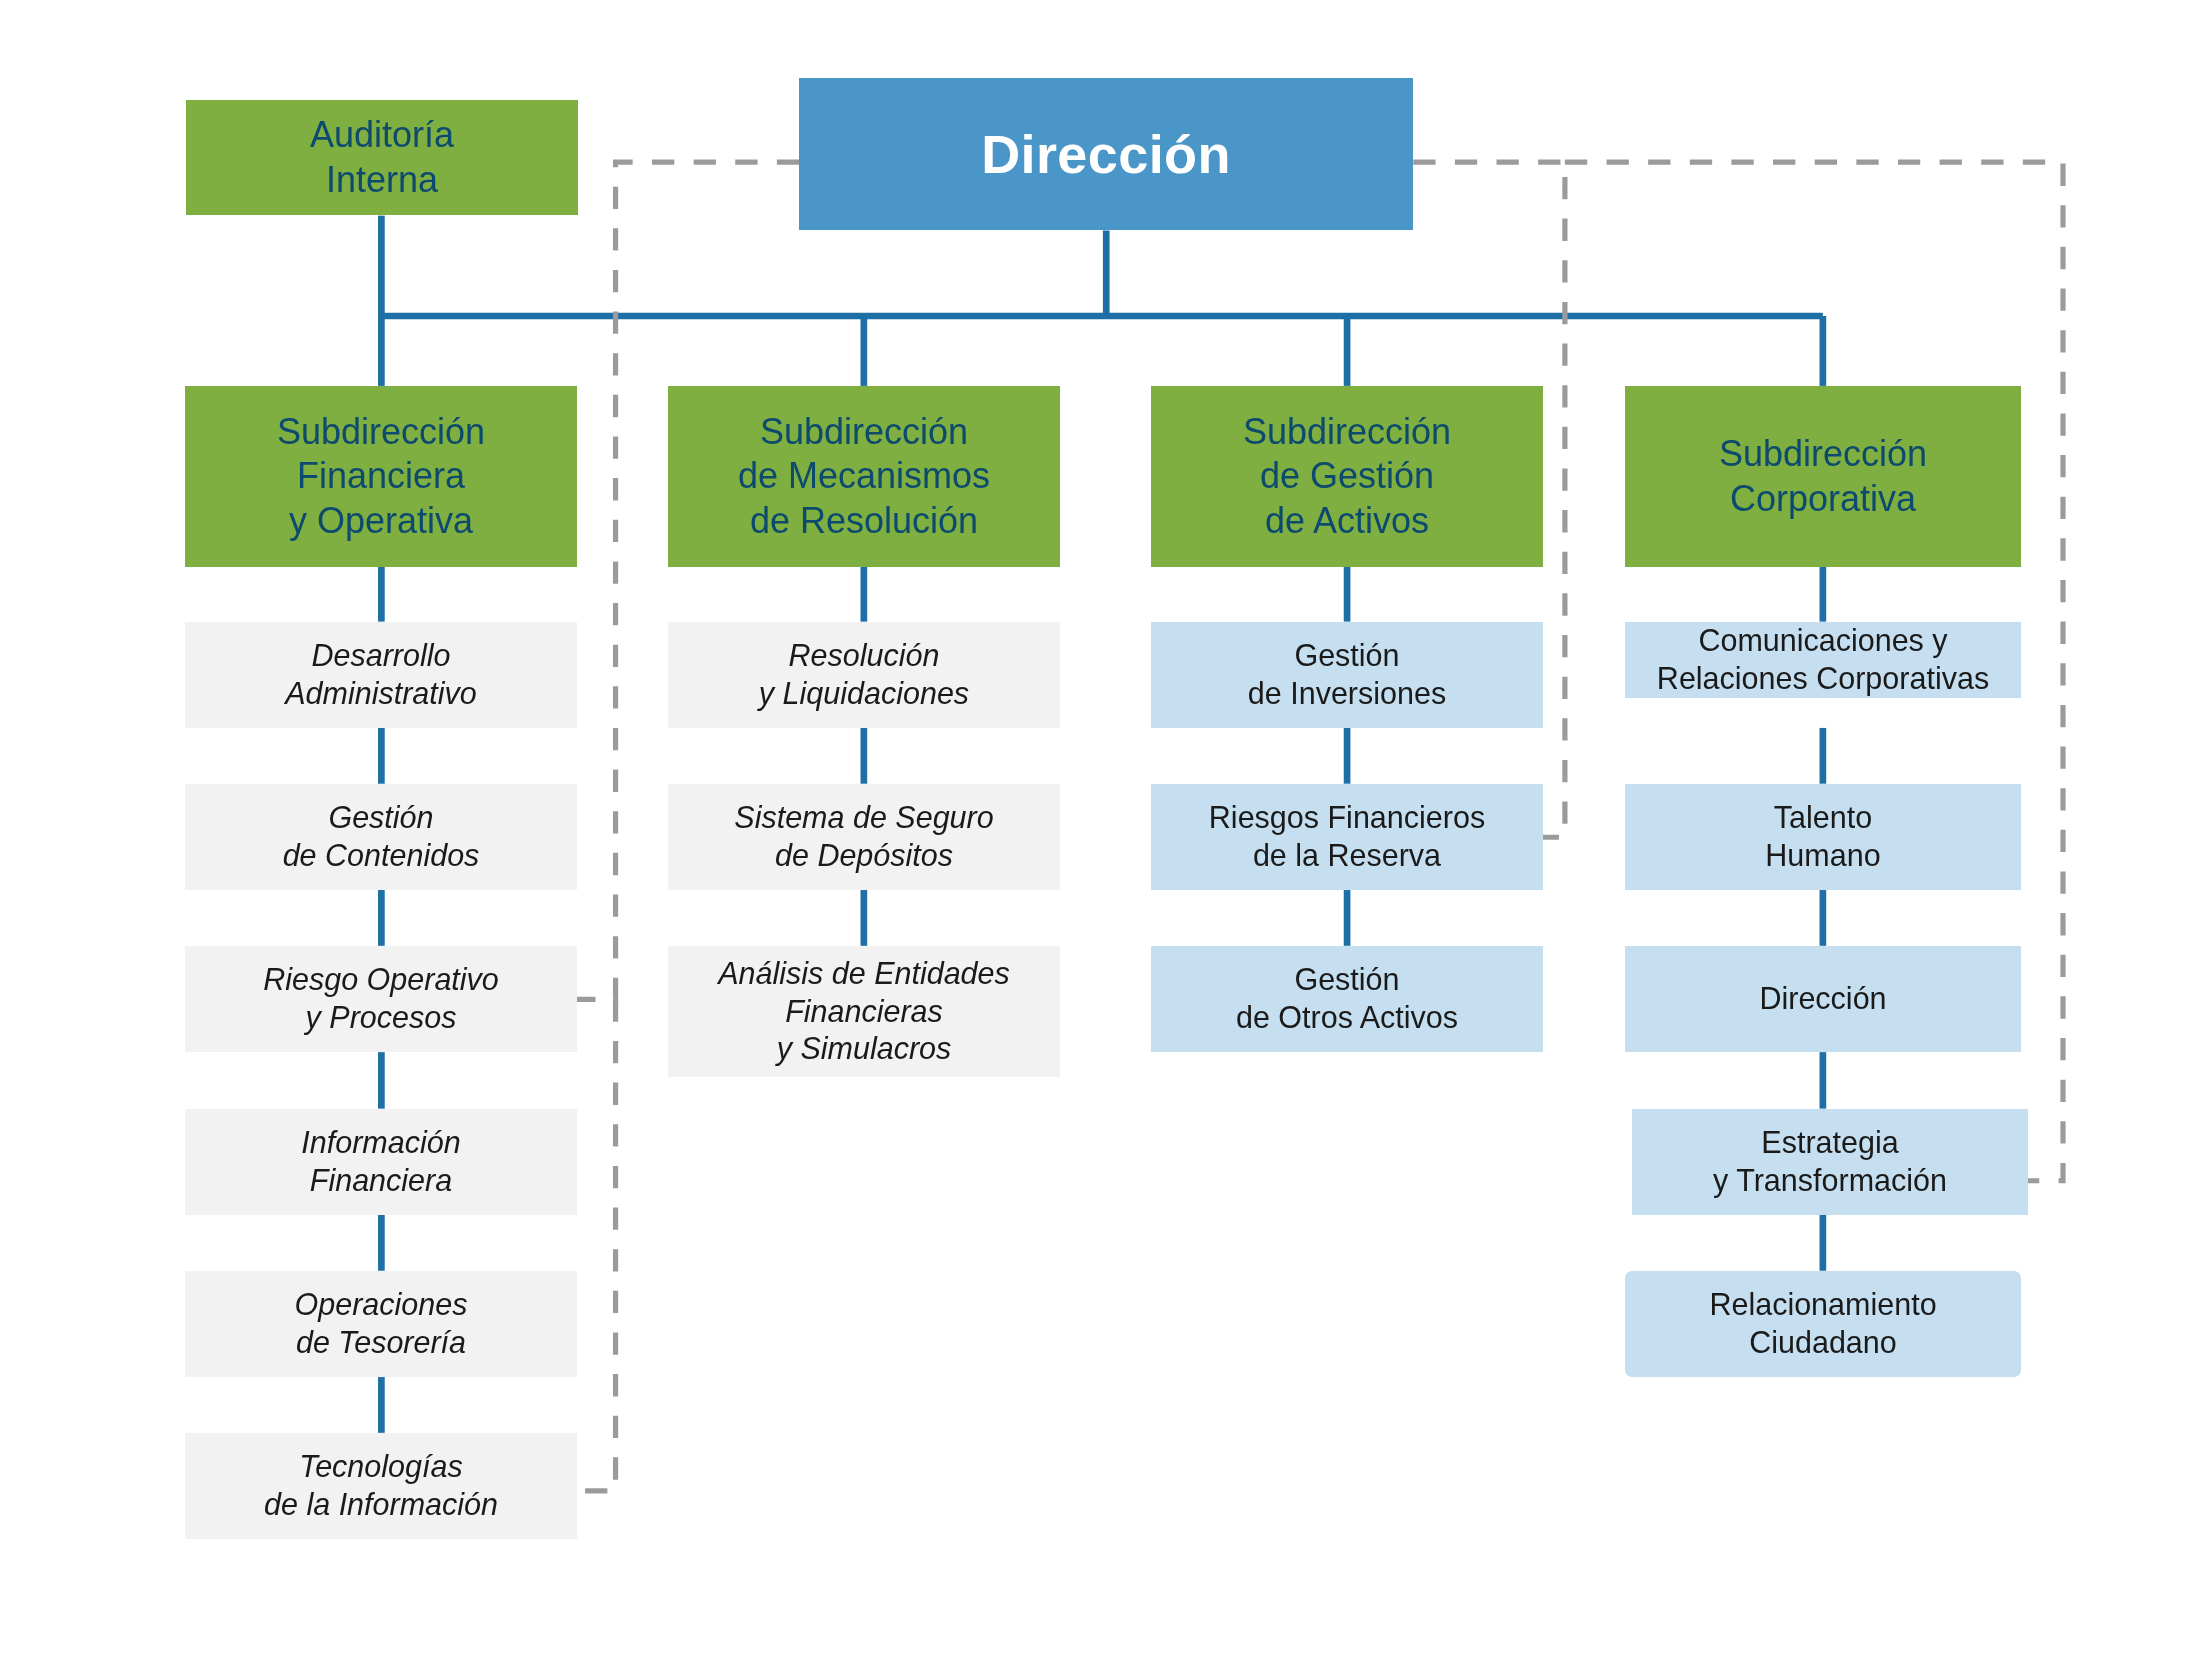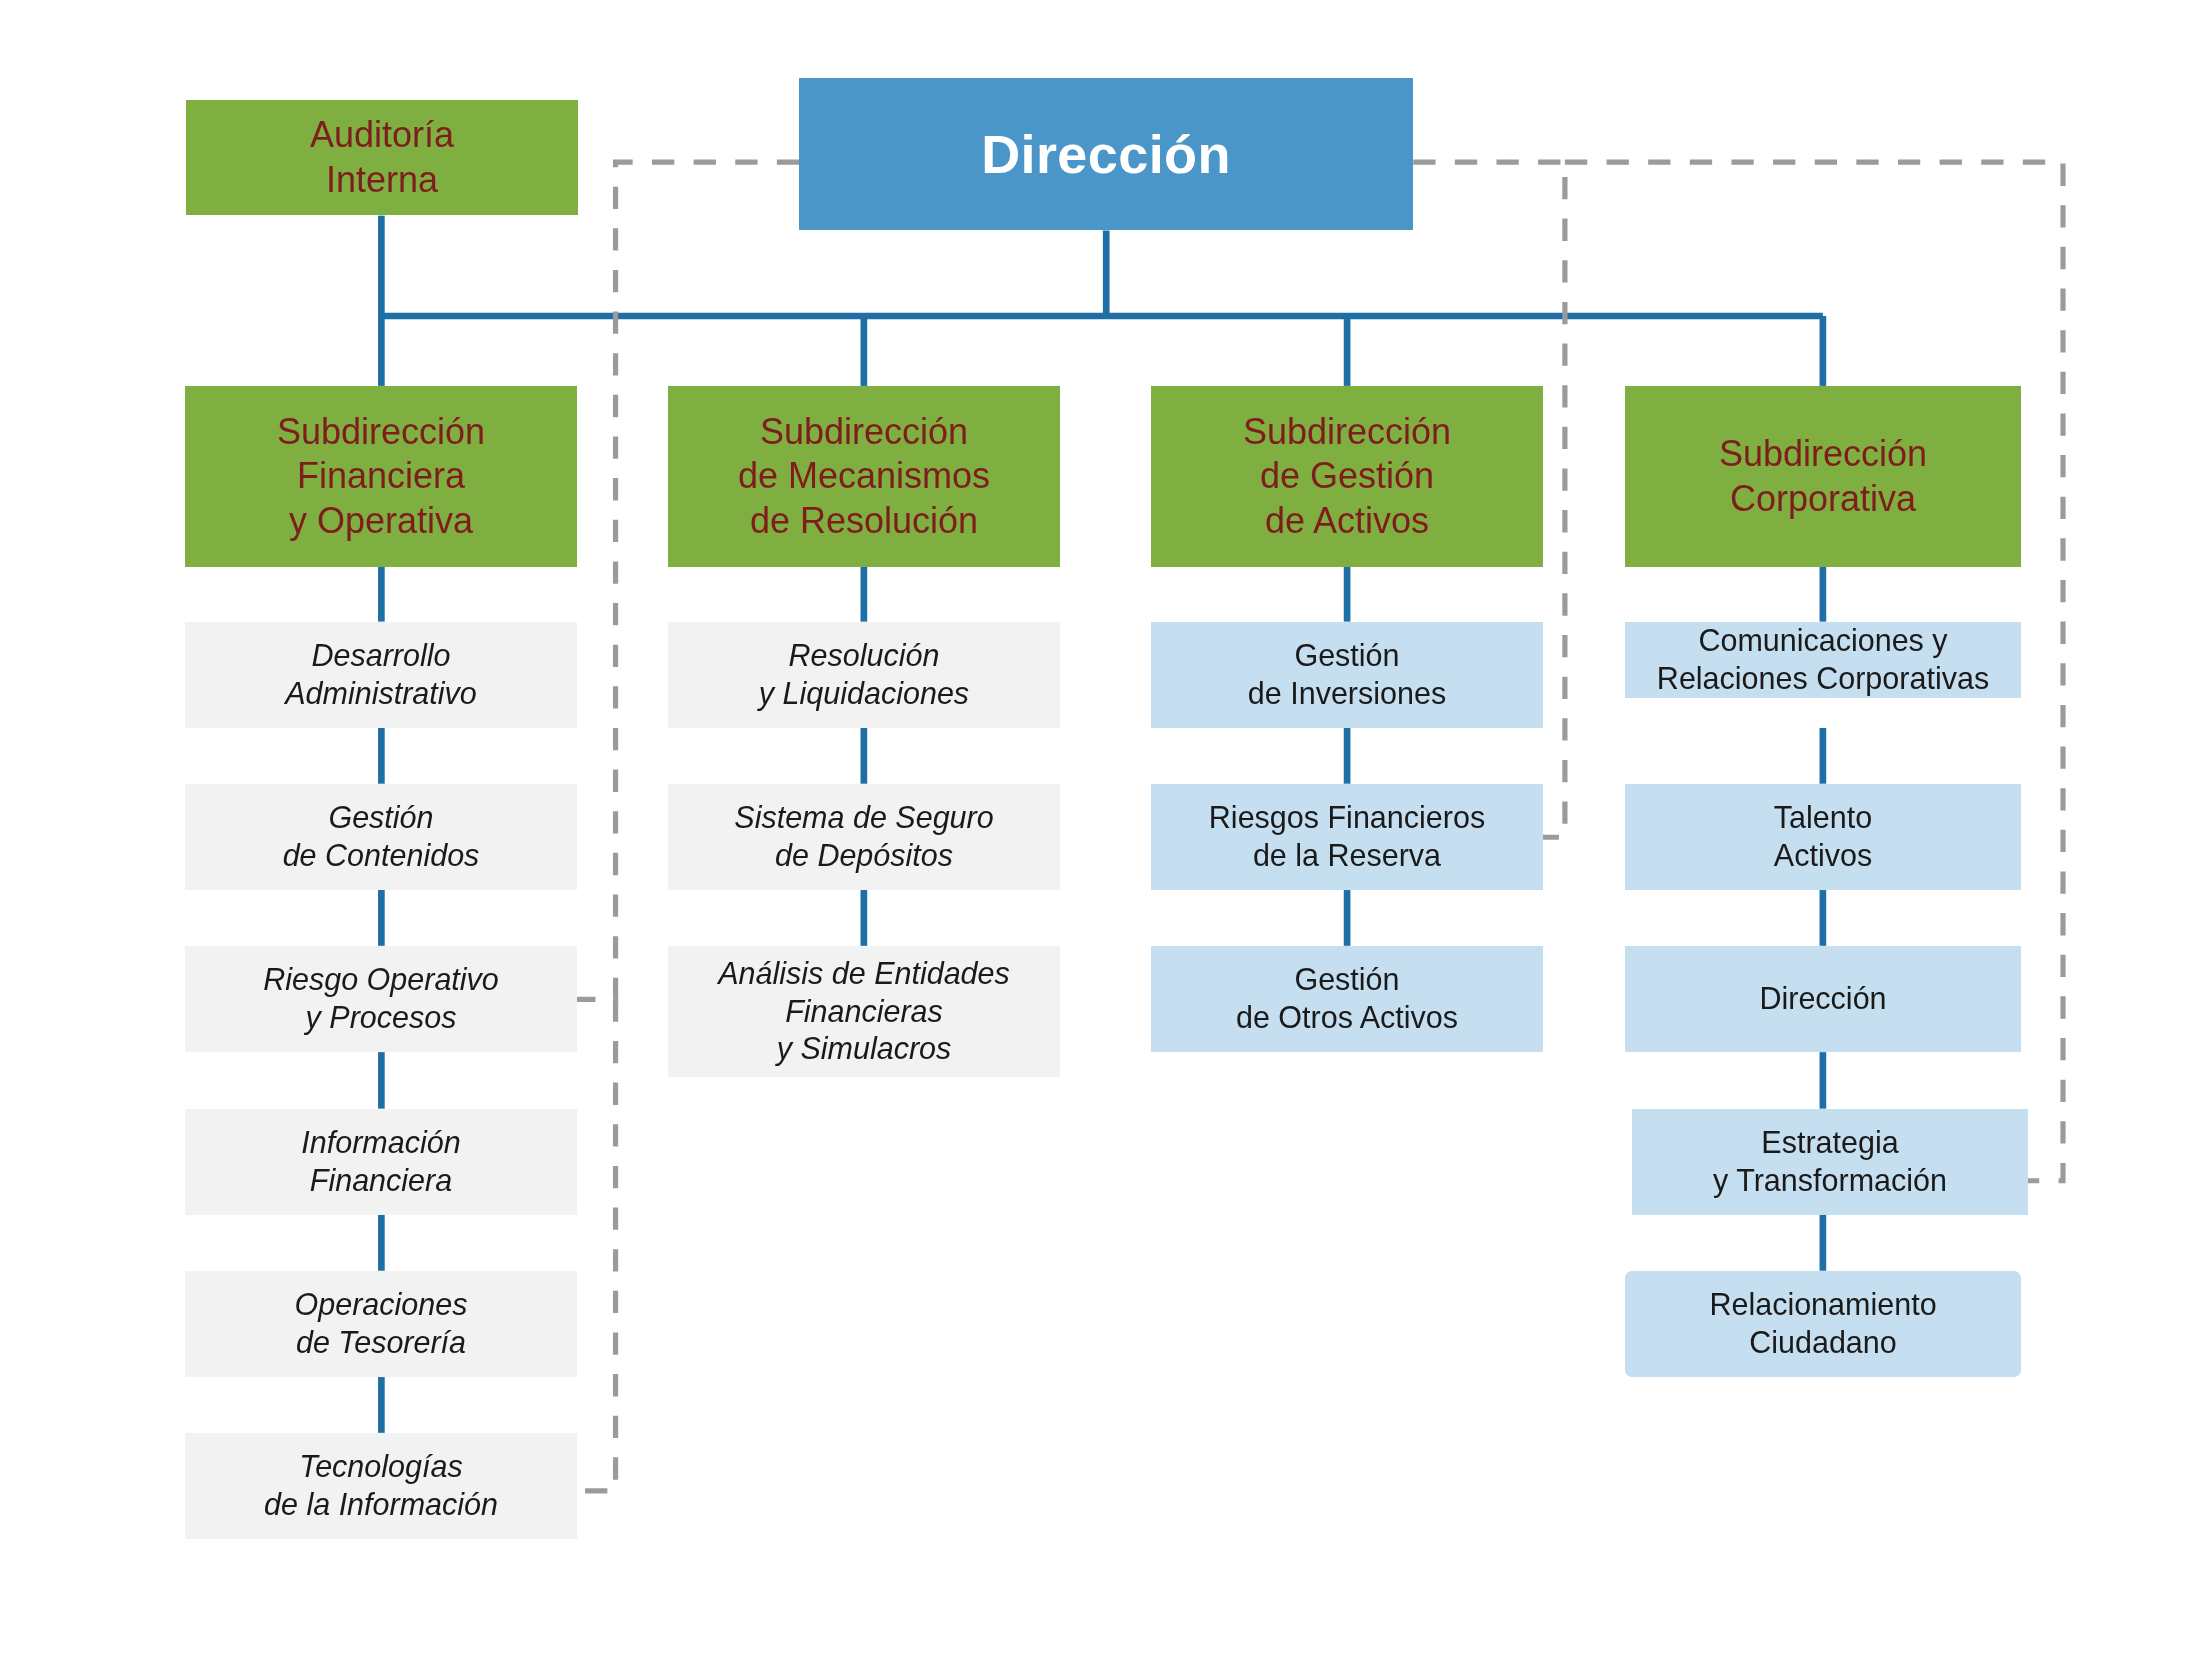--- a/index.html
+++ b/index.html
@@ -31,21 +31,21 @@
   }
   .node.root {
     background: #4a96c8;
     color: #ffffff;
     font-size: 54px;
     font-weight: bold;
     letter-spacing: 0.4px;
   }
   .node.green-head {
     background: #7fae41;
-    color: #7f1d1d;
+    color: #0c4a6e;
     font-size: 36px;
     font-weight: 400;
   }
   .node.gray-leaf {
     background: #f2f2f2;
     color: #1a1a1a;
     font-size: 30.5px;
     font-weight: 400;
     font-style: italic;
   }
@@ -134,21 +134,21 @@
 de Inversiones</div>
       <div class="node blue-leaf" style="left: 1151px; top: 784px; width: 392px; height: 106px;">Riesgos Financieros
 de la Reserva</div>
       <div class="node blue-leaf" style="left: 1151px; top: 946px; width: 392px; height: 106px;">Gestión
 de Otros Activos</div>
       <div class="node green-head" style="left: 1625px; top: 386px; width: 396px; height: 181px;">Subdirección
 Corporativa</div>
       <div class="node blue-leaf" style="left: 1625px; top: 622px; width: 396px; height: 76px;">Comunicaciones y
 Relaciones Corporativas</div>
       <div class="node blue-leaf" style="left: 1625px; top: 784px; width: 396px; height: 106px;">Talento
-Activos</div>
+Humano</div>
       <div class="node blue-leaf" style="left: 1625px; top: 946px; width: 396px; height: 106px;">Dirección</div>
       <div class="node blue-leaf" style="left: 1625px; top: 1109px; width: 396px; height: 106px; margin-left: 7px;">Estrategia
 y Transformación</div>
       <div class="node blue-leaf" style="left: 1625px; top: 1271px; width: 396px; height: 106px; border-radius: 7px;">Relacionamiento
 Ciudadano</div>
     </div>
 
 </div>
 
 

